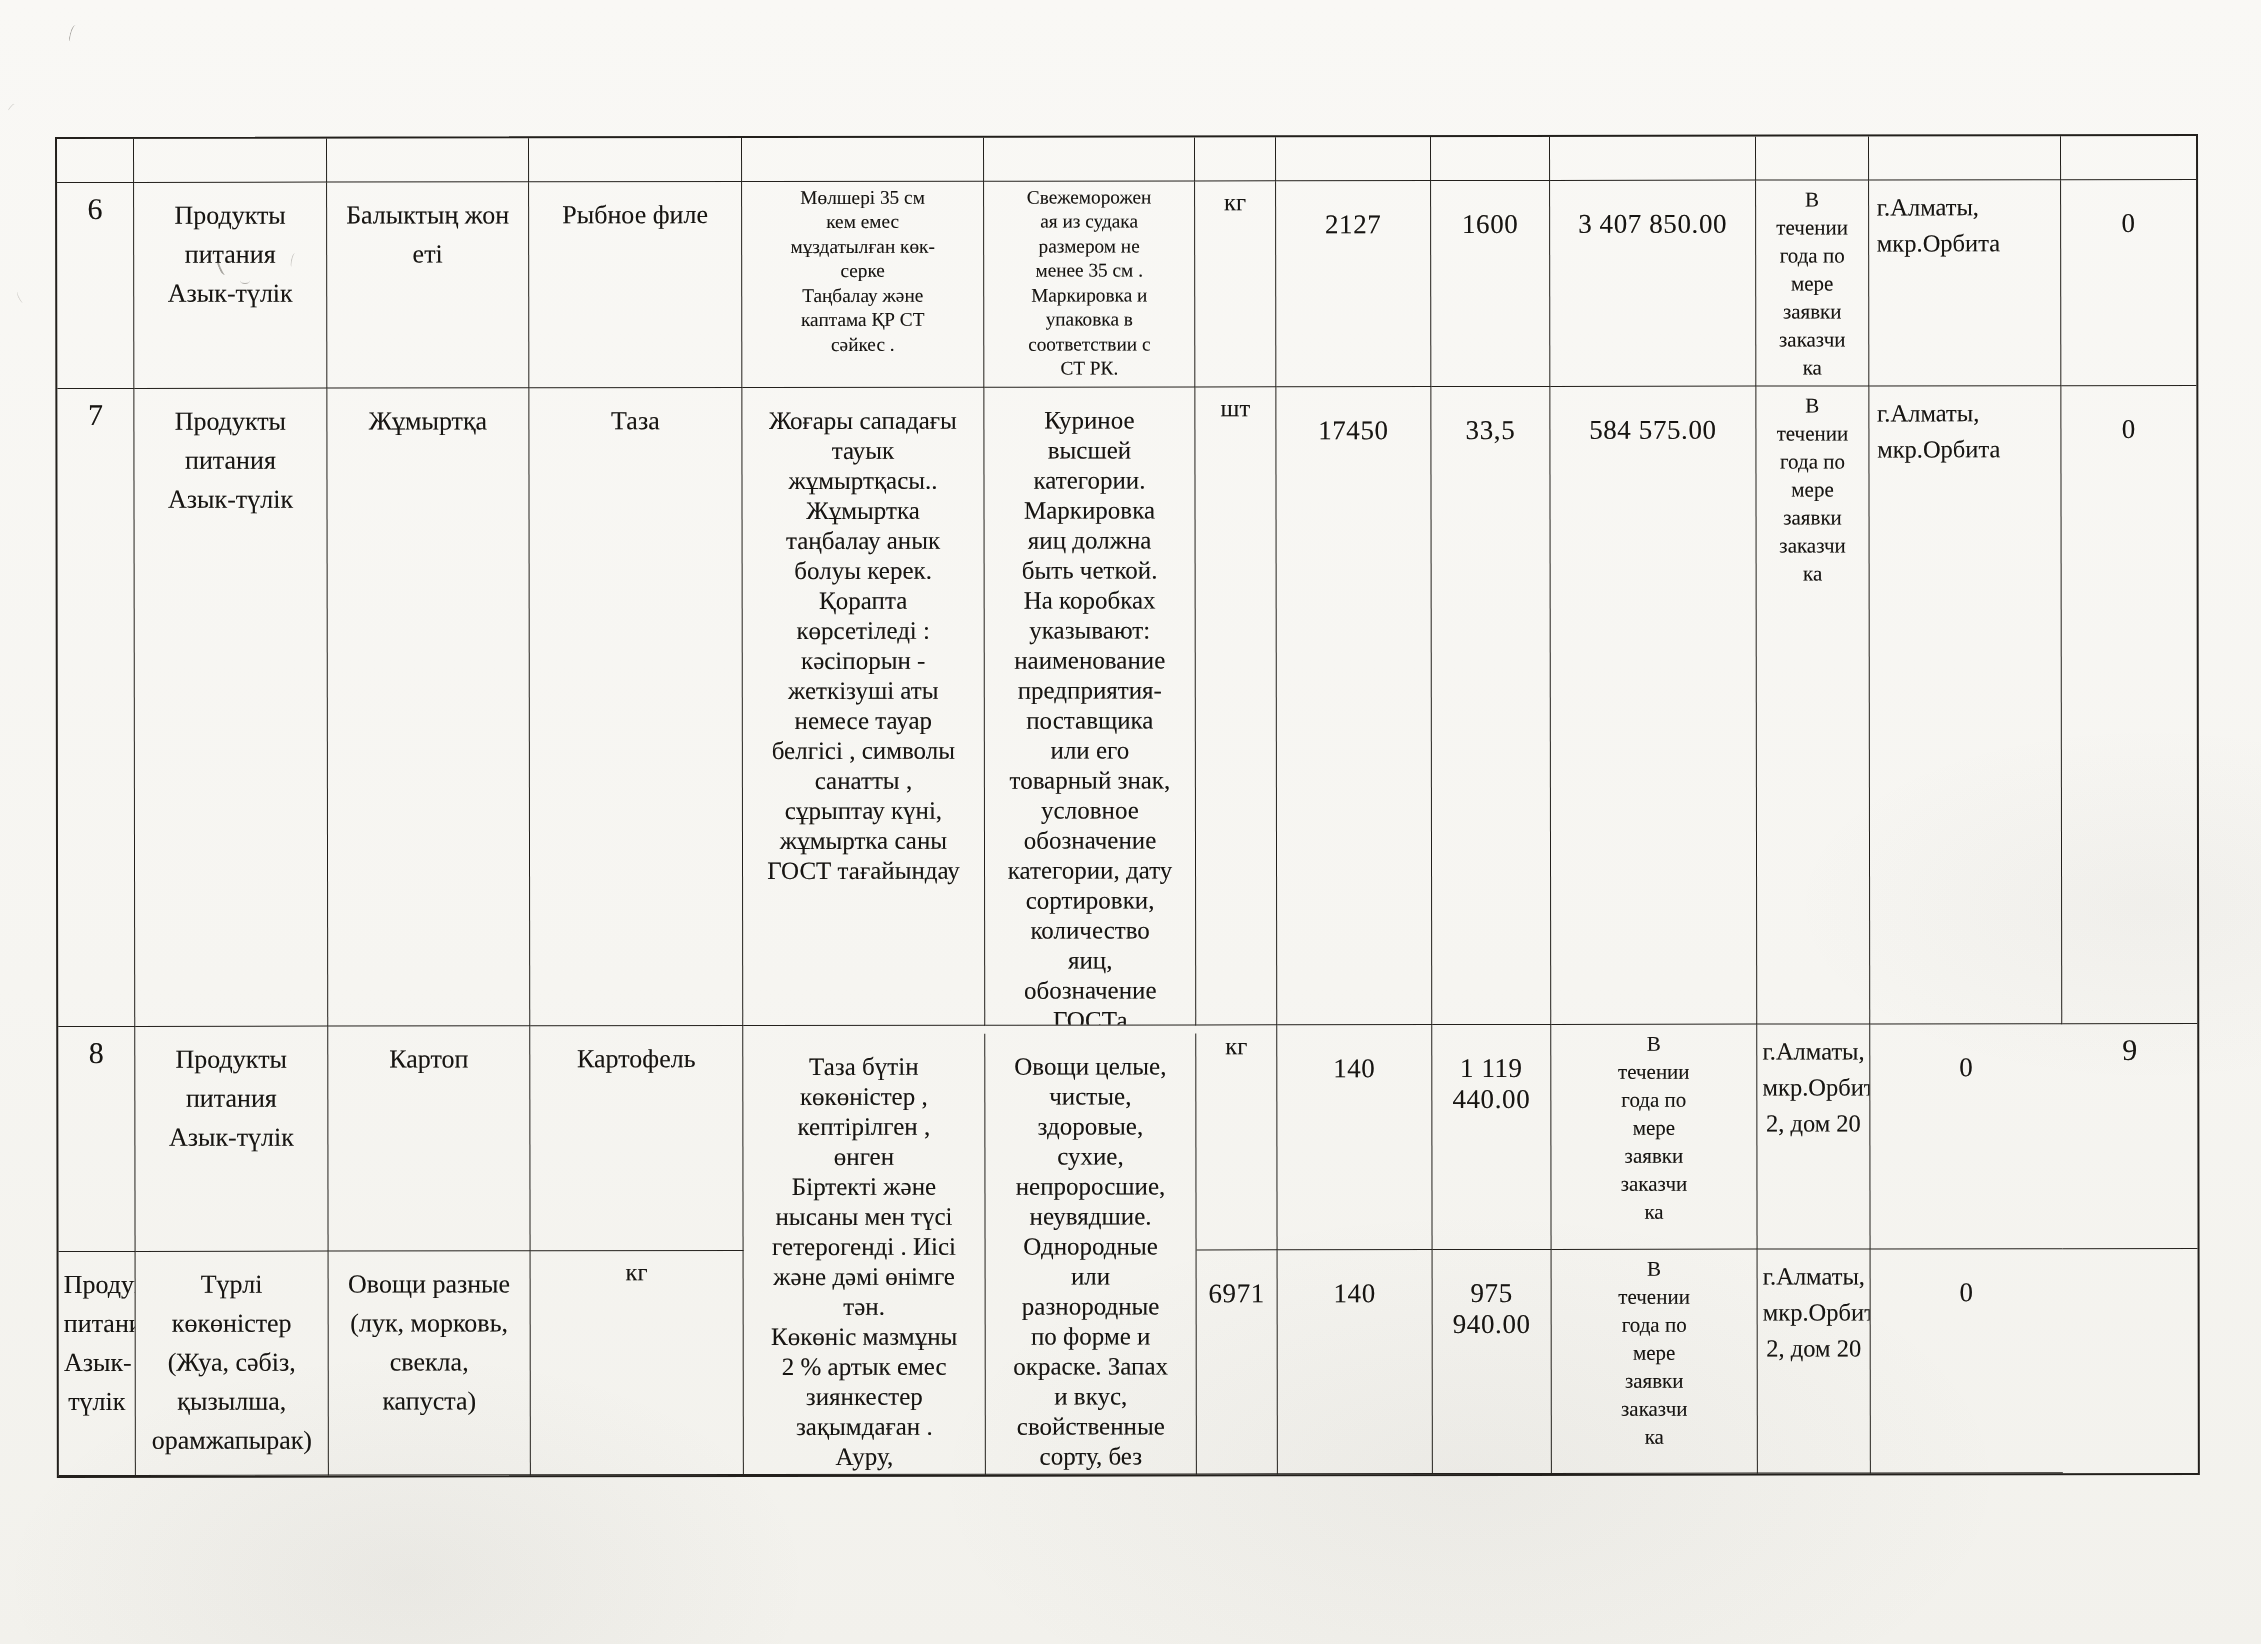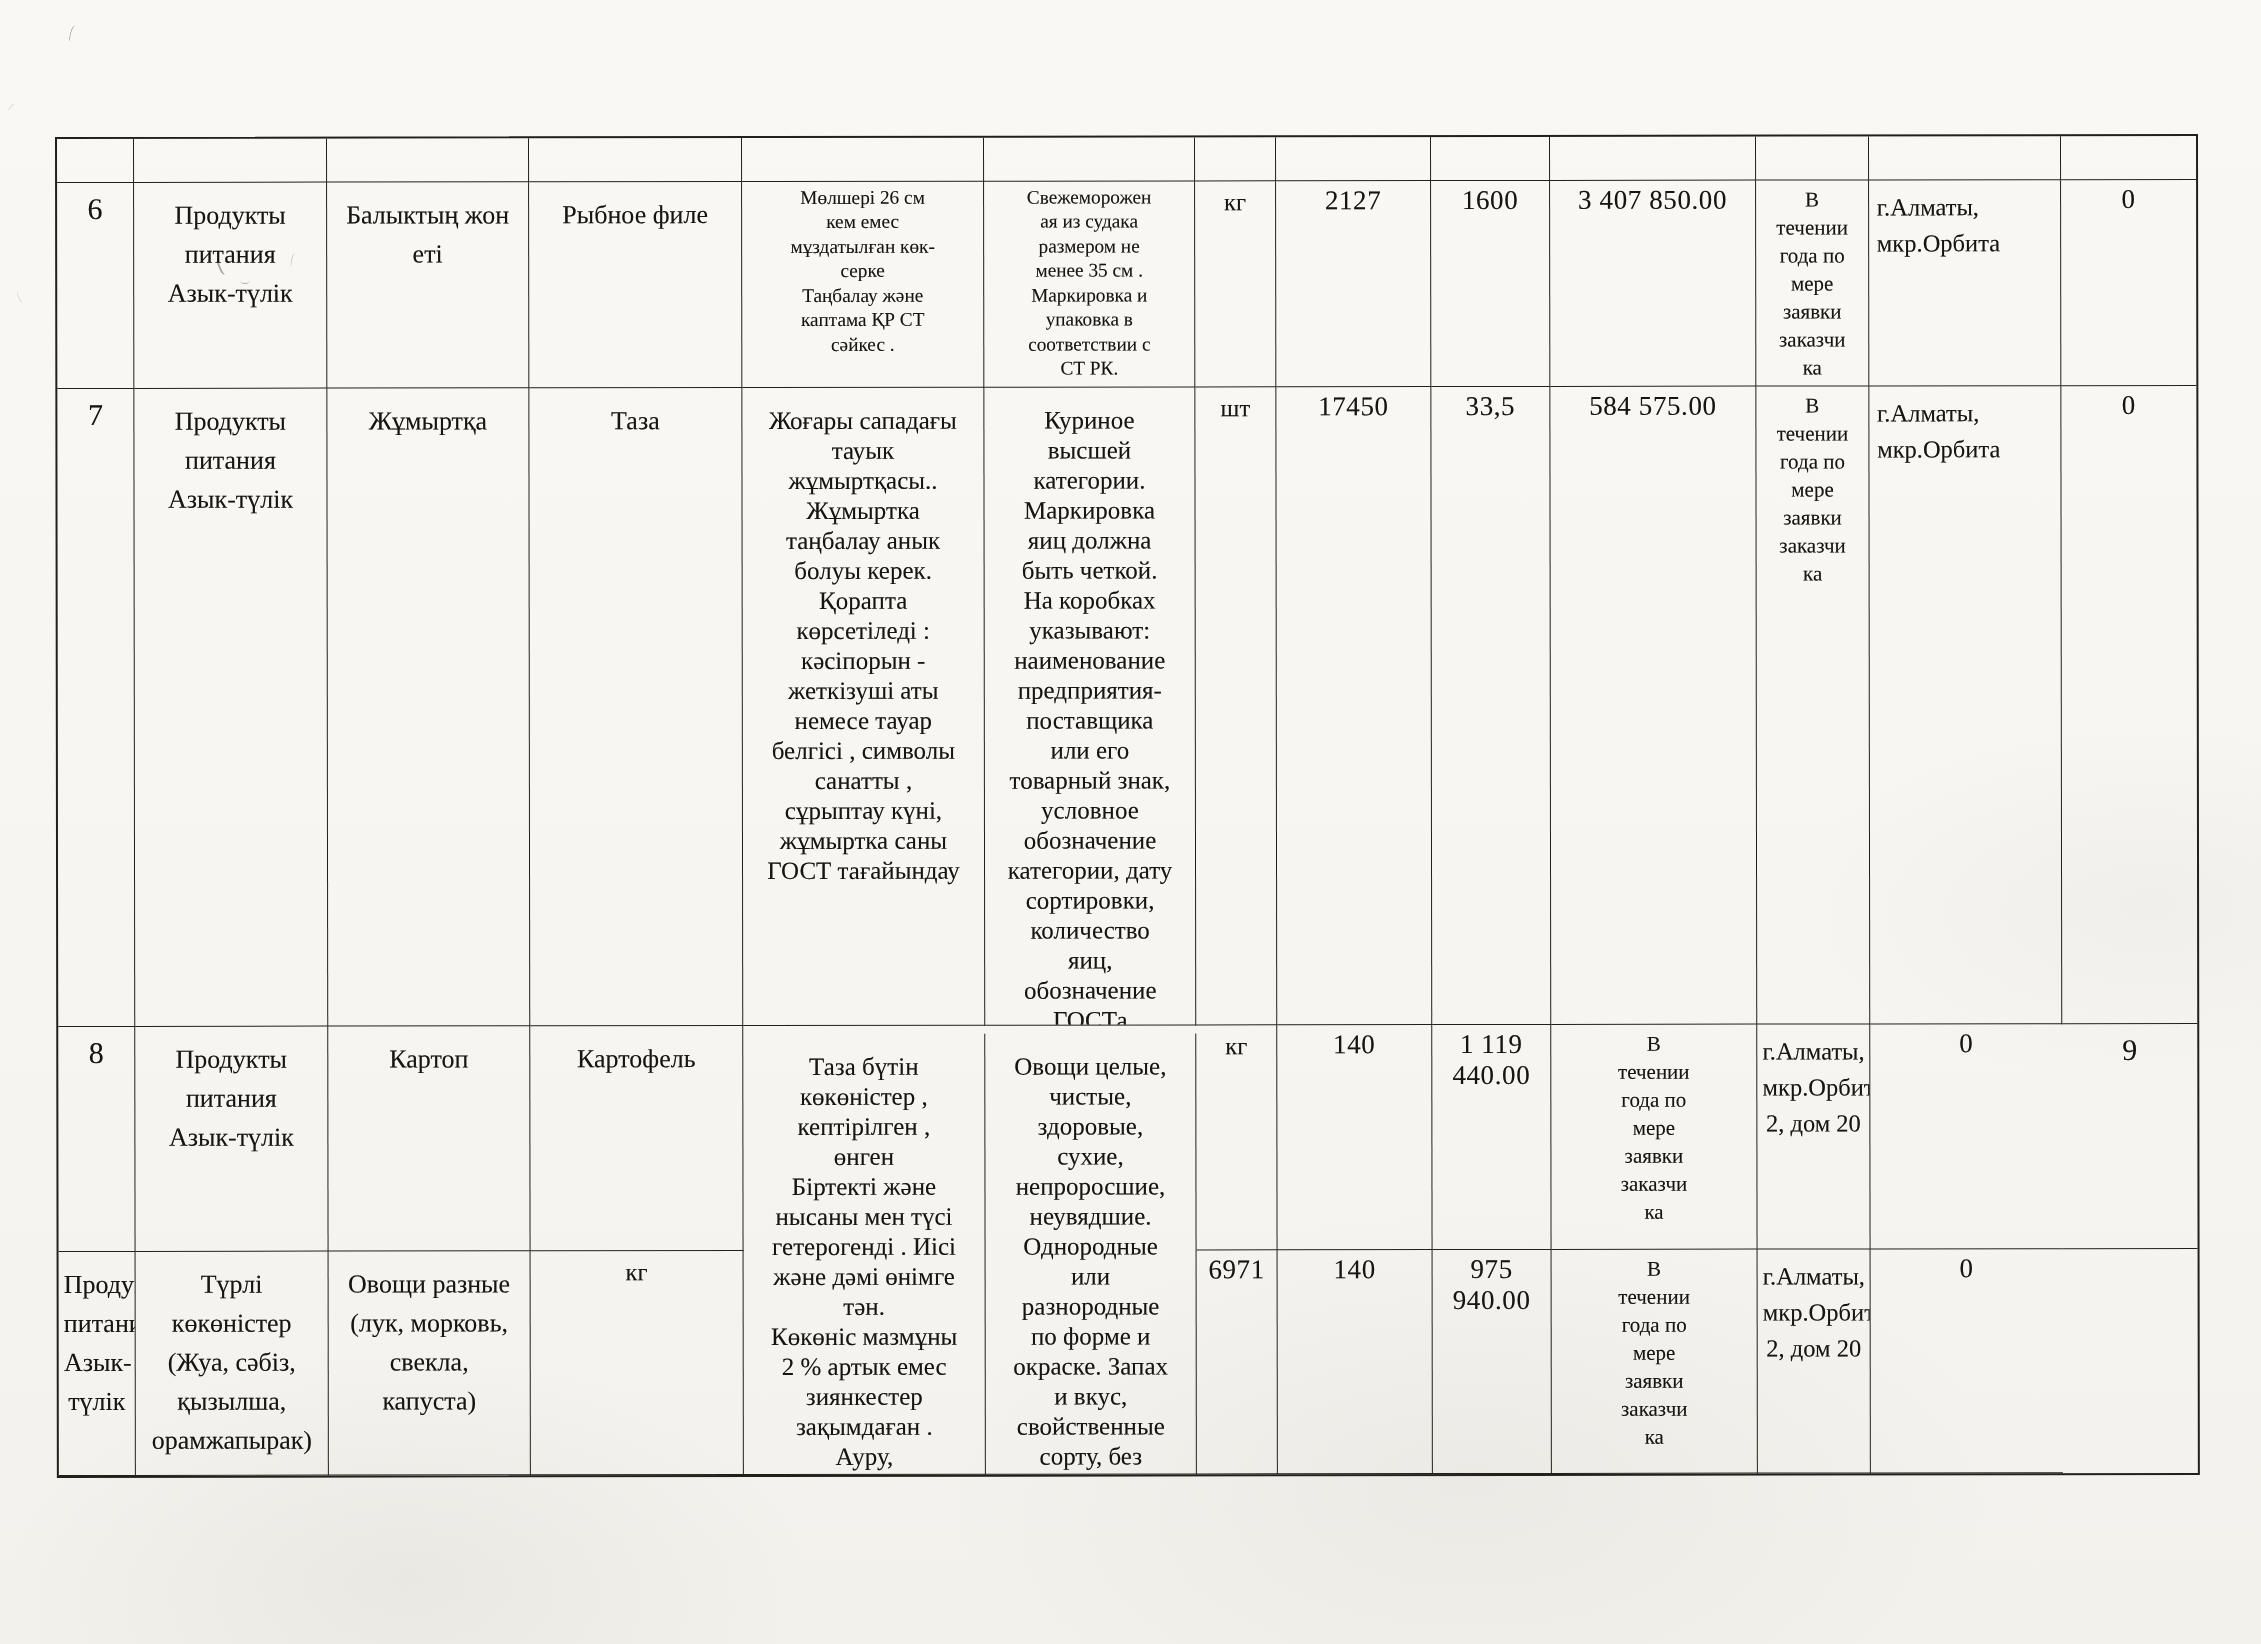--- a/index.html
+++ b/index.html
@@ -52,21 +52,21 @@
     overflow: hidden;
   }
   .c:nth-child(13n) { border-right: none; }
   .hdr { padding: 0; }
 
   .num   { font-size: 30px; }
   .name  { font-size: 26px; line-height: 39px; padding-top: 13px; }
   .spec  { font-size: 25px; line-height: 30px; padding-top: 18px; }
   .tight { font-size: 19.3px; line-height: 24.5px; padding-top: 3.9px; }
   .unit  { font-size: 24.5px; padding-top: 7px; }
-  .numv  { font-size: 27px; padding-top: 4px; letter-spacing: 0.6px; }
+  .numv  { font-size: 27px; padding-top: 28px; letter-spacing: 0.6px; }
   .deliv { font-size: 21px; line-height: 28px; padding-top: 5.2px; }
   .loc   { font-size: 24.5px; line-height: 36px; padding-top: 9px; }
   .left  { text-align: left; padding-left: 7.7px; }
   .span2 { grid-row: span 2; margin-top: 8px; }
   .nb    { border-right: none; }
 </style>
 </head>
 <body>
 
 <div class="paper">
@@ -94,21 +94,21 @@
     <div class="c hdr"></div>
     <div class="c hdr nb"></div>
 
     <div class="c num">6</div>
     <div class="c name">Продукты
 питания
 Азык-түлік</div>
     <div class="c name">Балыктың жон
 еті</div>
     <div class="c name">Рыбное филе</div>
-    <div class="c spec tight">Мөлшері  26 см
+    <div class="c spec tight">Мөлшері  35 см
 кем емес
 мұздатылған көк-
 серке
 Таңбалау және
 каптама ҚР СТ
 сәйкес  .</div>
     <div class="c spec tight">Свежеморожен
 ая из судака
 размером не
 менее 35 см .

